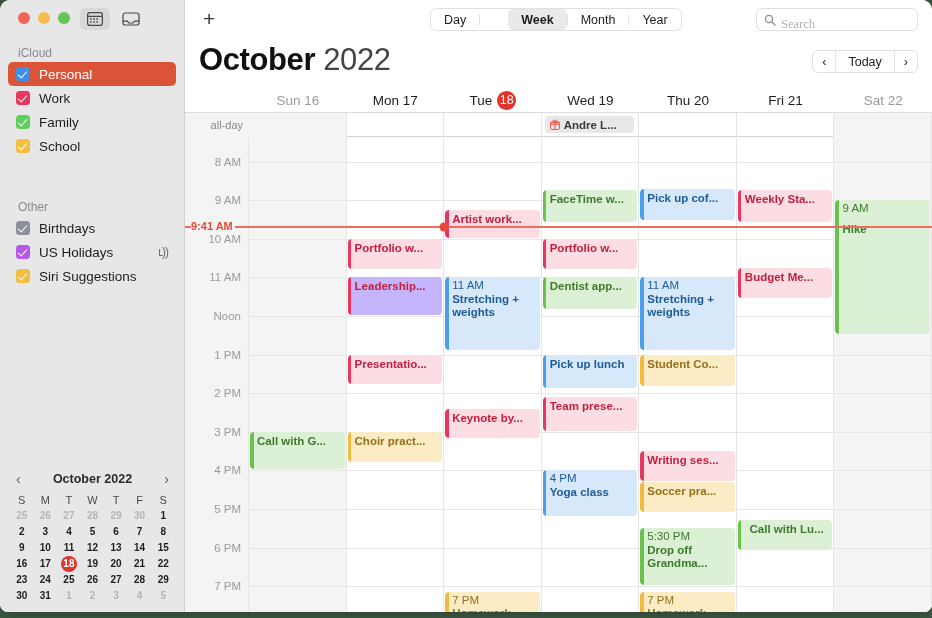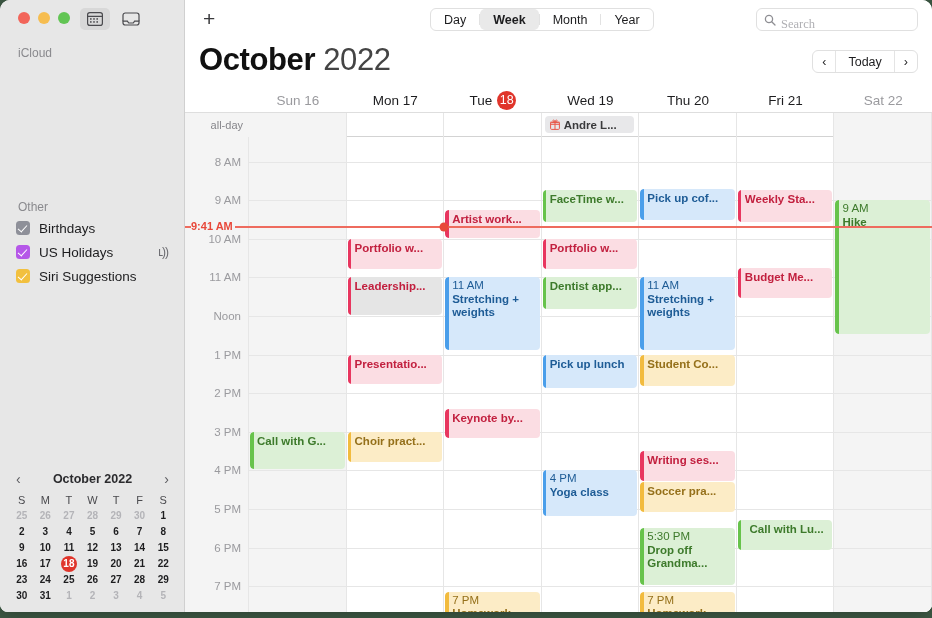--- a/index.html
+++ b/index.html
@@ -123,21 +123,21 @@
   .seg {
     position: absolute; left: 245px; top: 8px;
     height: 23px; display: flex; align-items: stretch;
     border: 1px solid #e0e0e0; border-radius: 6px;
     background: #fff; overflow: hidden;
   }
   .seg-item {
     padding: 0 13px; display: flex; align-items: center;
     font-size: 12.5px; color: #1d1d1f; position: relative;
   }
-  .seg-item.active { background: #e9e9e9; font-weight: 700; border-radius: 5px; }
+  .seg-item.active { background: #e9e9e9; font-weight: 700; border-radius: 5px; margin-left: 28px; }
   .seg-sep { width: 1px; background: #e2e2e2; margin: 5px 0; }
   .searchbox {
     position: absolute; right: 14px; top: 8px;
     width: 162px; height: 23px;
     border: 1px solid #e0e0e0; border-radius: 6px;
     display: flex; align-items: center; padding: 0 7px;
   }
   .search-ico { margin-right: 5px; display:flex; }
   .search-inp {
     border: 0; outline: 0; font-size: 12.5px; color: #1d1d1f;
@@ -295,20 +295,38 @@
         </svg>
       </div>
       <div class="tb-icon inbox">
         <svg width="18" height="14" viewBox="0 0 18 14">
           <path d="M1 9.2 V3.2 a2.2 2.2 0 0 1 2.2-2.2 h11.6 a2.2 2.2 0 0 1 2.2 2.2 V9.2" fill="none" stroke="#4a4a4e" stroke-width="1.2"></path>
           <path d="M1 9.2 h4.4 l1.3 1.8 h4.6 l1.3-1.8 H17 v1.6 a2.2 2.2 0 0 1-2.2 2.2 H3.2 A2.2 2.2 0 0 1 1 10.8 Z" fill="none" stroke="#4a4a4e" stroke-width="1.2"></path>
         </svg>
       </div>
 
       <div class="sb-section" style="top:46px">iCloud</div>
+      <div class="sb-list" id="list-icloud" style="top:62px">
+          <div class="sb-item selected">
+            <div class="cbx" style="background: rgb(59, 143, 232);"></div>
+            <div class="sb-label">Personal</div>
+          </div>
+          <div class="sb-item">
+            <div class="cbx" style="background: rgb(232, 54, 95);"></div>
+            <div class="sb-label">Work</div>
+          </div>
+          <div class="sb-item">
+            <div class="cbx" style="background: rgb(95, 208, 95);"></div>
+            <div class="sb-label">Family</div>
+          </div>
+          <div class="sb-item">
+            <div class="cbx" style="background: rgb(242, 192, 62);"></div>
+            <div class="sb-label">School</div>
+          </div>
+        </div>
 
       <div class="sb-section" style="top:200px">Other</div>
       <div class="sb-list" id="list-other" style="top:216px">
           <div class="sb-item">
             <div class="cbx" style="background: rgb(142, 144, 153);"></div>
             <div class="sb-label">Birthdays</div>
           </div>
           <div class="sb-item">
             <div class="cbx" style="background: rgb(181, 87, 232);"></div>
             <div class="sb-label">US Holidays</div>
@@ -510,35 +528,35 @@
             <div class="bar" style="background: rgb(74, 158, 234);"></div>
             <div class="n">Pick up cof...</div>
           </div>
           <div class="evt oneline" style="left: 552.857px; width: 94.5714px; top: 53.45px; height: 31.81px; background: rgb(251, 221, 227); color: rgb(194, 32, 63);">
             <div class="bar" style="background: rgb(232, 54, 95);"></div>
             <div class="n">Weekly Sta...</div>
           </div>
           <div class="evt" style="left: 650.429px; width: 94.5714px; top: 63.1px; height: 134.1px; background: rgb(220, 240, 214); color: rgb(61, 122, 43);">
             <div class="bar" style="background: rgb(103, 195, 75);"></div>
             <div class="t">9 AM</div>
-            <div class="n" style="white-space: normal;">Hike</div>
+            <div class="n" style="white-space: normal; margin-top: 7px;">Hike</div>
           </div>
           <div class="evt oneline" style="left: 162.571px; width: 94.5714px; top: 101.7px; height: 29.88px; background: rgb(251, 221, 227); color: rgb(194, 32, 63);">
             <div class="bar" style="background: rgb(232, 54, 95);"></div>
             <div class="n">Portfolio w...</div>
           </div>
           <div class="evt oneline" style="left: 357.714px; width: 94.5714px; top: 101.7px; height: 29.88px; background: rgb(251, 221, 227); color: rgb(194, 32, 63);">
             <div class="bar" style="background: rgb(232, 54, 95);"></div>
             <div class="n">Portfolio w...</div>
           </div>
           <div class="evt oneline" style="left: 552.857px; width: 94.5714px; top: 130.65px; height: 29.88px; background: rgb(251, 221, 227); color: rgb(194, 32, 63);">
             <div class="bar" style="background: rgb(232, 54, 95);"></div>
             <div class="n">Budget Me...</div>
           </div>
-          <div class="evt oneline" style="left: 162.571px; width: 94.5714px; top: 140.3px; height: 37.6px; background: #e5e5e5; color: rgb(194, 32, 63);">
+          <div class="evt oneline" style="left: 162.571px; width: 94.5714px; top: 140.3px; height: 37.6px; background: #c4b5fd; color: rgb(194, 32, 63);">
             <div class="bar" style="background: rgb(232, 54, 95);"></div>
             <div class="n">Leadership...</div>
           </div>
           <div class="evt" style="left: 260.143px; width: 94.5714px; top: 140.3px; height: 72.34px; background: rgb(214, 232, 250); color: rgb(30, 92, 150);">
             <div class="bar" style="background: rgb(74, 158, 234);"></div>
             <div class="t">11 AM</div>
             <div class="n" style="white-space: normal;">Stretching + weights</div>
           </div>
           <div class="evt oneline" style="left: 357.714px; width: 94.5714px; top: 140.3px; height: 31.81px; background: rgb(220, 240, 214); color: rgb(61, 122, 43);">
             <div class="bar" style="background: rgb(103, 195, 75);"></div>
@@ -554,20 +572,24 @@
             <div class="n">Presentatio...</div>
           </div>
           <div class="evt oneline" style="left: 357.714px; width: 94.5714px; top: 217.5px; height: 33.74px; background: rgb(214, 232, 250); color: rgb(30, 92, 150);">
             <div class="bar" style="background: rgb(74, 158, 234);"></div>
             <div class="n">Pick up lunch</div>
           </div>
           <div class="evt oneline" style="left: 455.286px; width: 94.5714px; top: 217.5px; height: 31.81px; background: rgb(252, 236, 198); color: rgb(149, 112, 26);">
             <div class="bar" style="background: rgb(242, 187, 62);"></div>
             <div class="n">Student Co...</div>
           </div>
+          <div class="evt oneline" style="left: 357.714px; width: 94.5714px; top: 259.96px; height: 33.74px; background: rgb(251, 221, 227); color: rgb(194, 32, 63);">
+            <div class="bar" style="background: rgb(232, 54, 95);"></div>
+            <div class="n">Team prese...</div>
+          </div>
           <div class="evt oneline" style="left: 260.143px; width: 94.5714px; top: 271.54px; height: 29.88px; background: rgb(251, 221, 227); color: rgb(194, 32, 63);">
             <div class="bar" style="background: rgb(232, 54, 95);"></div>
             <div class="n">Keynote by...</div>
           </div>
           <div class="evt oneline" style="left: 65px; width: 94.5714px; top: 294.7px; height: 37.6px; background: rgb(220, 240, 214); color: rgb(61, 122, 43);">
             <div class="bar" style="background: rgb(103, 195, 75);"></div>
             <div class="n">Call with G...</div>
           </div>
           <div class="evt oneline" style="left: 455.286px; width: 94.5714px; top: 314px; height: 29.88px; background: rgb(251, 221, 227); color: rgb(194, 32, 63);">
             <div class="bar" style="background: rgb(232, 54, 95);"></div>

